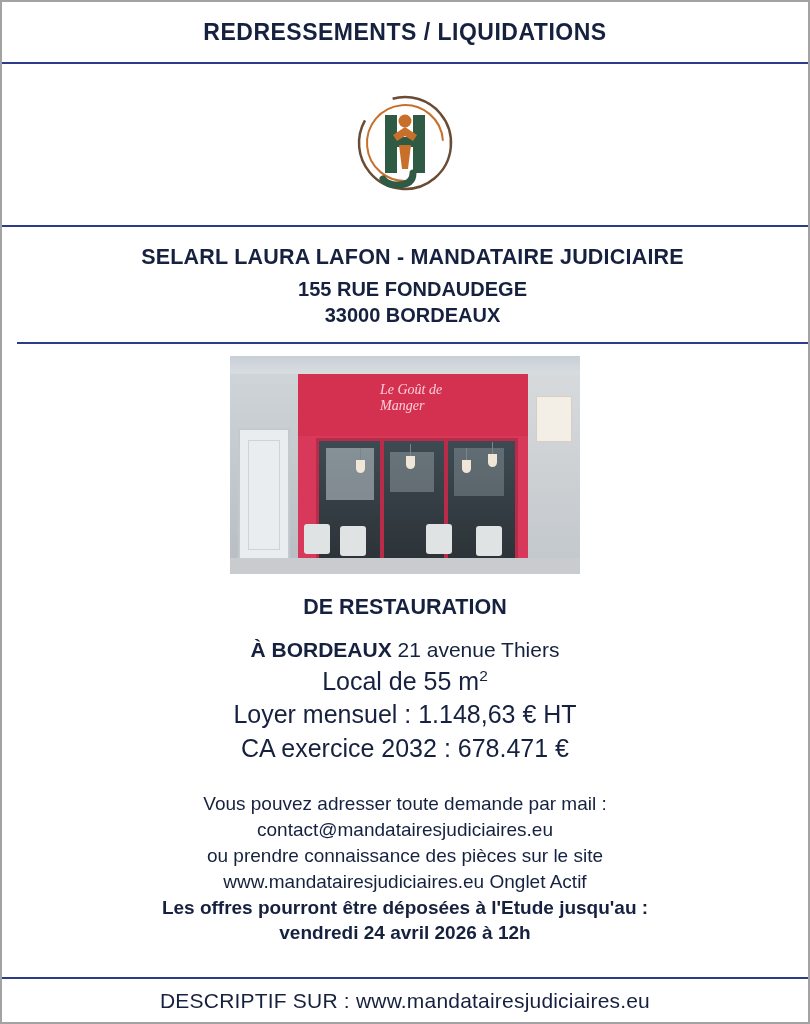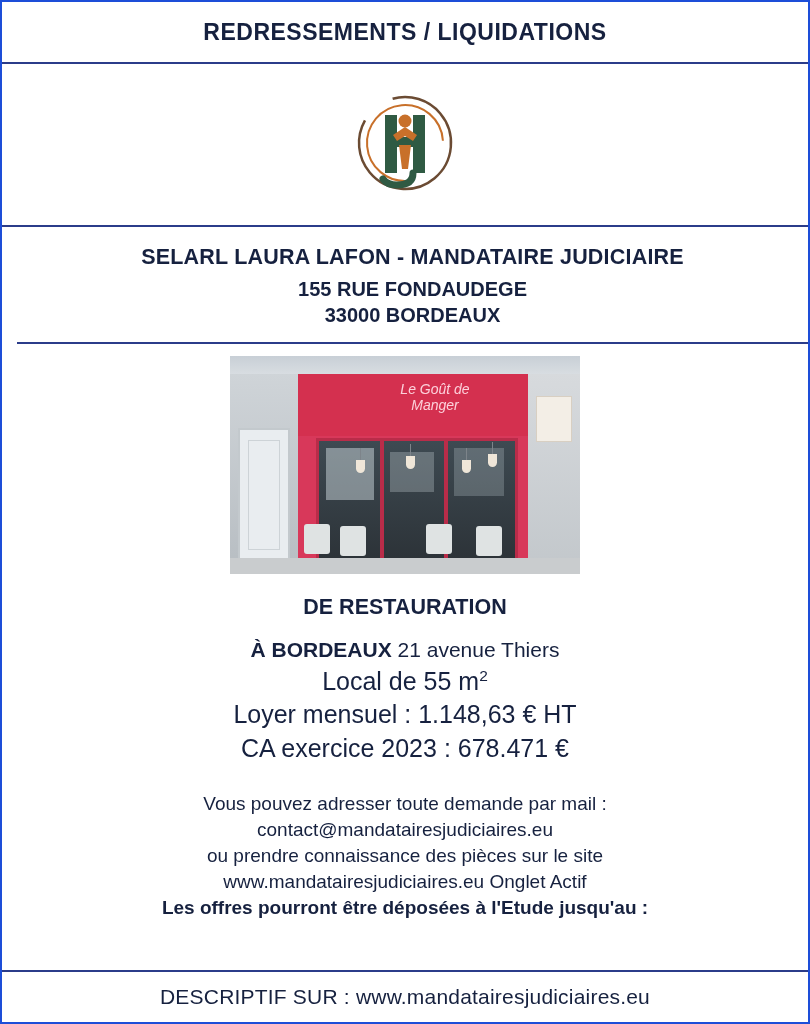--- a/index.html
+++ b/index.html
@@ -11,21 +11,21 @@
     width: 810px;
     height: 1024px;
     font-family: "Liberation Sans", sans-serif;
     color: #1a1a1a;
     overflow: hidden;
   }
   .page {
     width: 810px;
     height: 1024px;
     box-sizing: border-box;
-    border: 2px solid #1d4ed8;
+    border: 2px solid #a3a3a3;
     display: flex;
     flex-direction: column;
     background: #fff;
   }
   .band {
     border-bottom: 2px solid #2b3c8a;
     box-sizing: border-box;
   }
 
   
@@ -113,22 +113,22 @@
   .ph-facade {
     position: absolute; left: 68px; top: 18px; width: 230px; height: 200px;
     background: #d8385a;
   }
   .ph-facade-top {
     position: absolute; left: 68px; top: 18px; width: 230px; height: 62px;
     background: #d4304f;
   }
   .ph-sign {
     position: absolute; left: 150px; top: 26px; width: 110px; height: 40px;
-    color: #ffd9e2; font-family: Liberation Sans, sans-serif; font-style: italic;
-    font-size: 14px; text-align: center; line-height: 1.1; opacity: .95;
+    color: #ffd9e2; font-family: Liberation Serif, serif; font-style: italic;
+    font-size: 14px; text-align: left; line-height: 1.1; opacity: .95;
   }
   .ph-window {
     position: absolute; left: 86px; top: 82px; width: 196px; height: 128px;
     background: linear-gradient(#3e4a52, #2b3136);
     border: 3px solid #b92c49;
   }
   .ph-mull {
     position: absolute; top: 82px; width: 4px; height: 128px; background: #b92c49;
   }
   .ph-reflect {
@@ -189,21 +189,21 @@
     font-size: 19px;
     line-height: 1.36;
     color: #16213f;
   }
   .contact .bold {
     font-weight: bold;
   }
 
   
   .footer {
-    height: 52px;
+    height: 45px;
     border-top: 2px solid #2b3c8a;
     display: flex;
     align-items: center;
     justify-content: center;
     box-sizing: border-box;
   }
   .footer-text {
     font-size: 21px;
     color: #16213f;
     letter-spacing: 0.2px;
@@ -274,29 +274,30 @@
 
     <div class="offer">
       <div class="offer-l1">DE RESTAURATION</div>
       <div class="offer-l3">
         <b>À BORDEAUX</b><span> 21 avenue Thiers</span>
       </div>
       <div class="offer-l4">
         <span>Local de 55 m</span><sup>2</sup>
       </div>
       <div class="offer-l5">Loyer mensuel : 1.148,63 € HT</div>
-      <div class="offer-l6">CA exercice 2023 : 678.471 €</div>
+      <div class="offer-l6">CA exercice 2032 : 678.471 €</div>
     </div>
 
     <div class="contact">
       <div>Vous pouvez adresser toute demande par mail :</div>
       <div>contact@mandatairesjudiciaires.eu</div>
       <div>ou prendre connaissance des pièces sur le site</div>
       <div>www.mandatairesjudiciaires.eu Onglet Actif</div>
       <div class="bold">Les offres pourront être déposées à l'Etude jusqu'au :</div>
+      <div class="bold">vendredi 24 avril 2026 à 12h</div>
     </div>
 
   </div>
 
   <div class="footer">
     <div class="footer-text">DESCRIPTIF SUR : www.mandatairesjudiciaires.eu</div>
   </div>
 
 </div>
 

